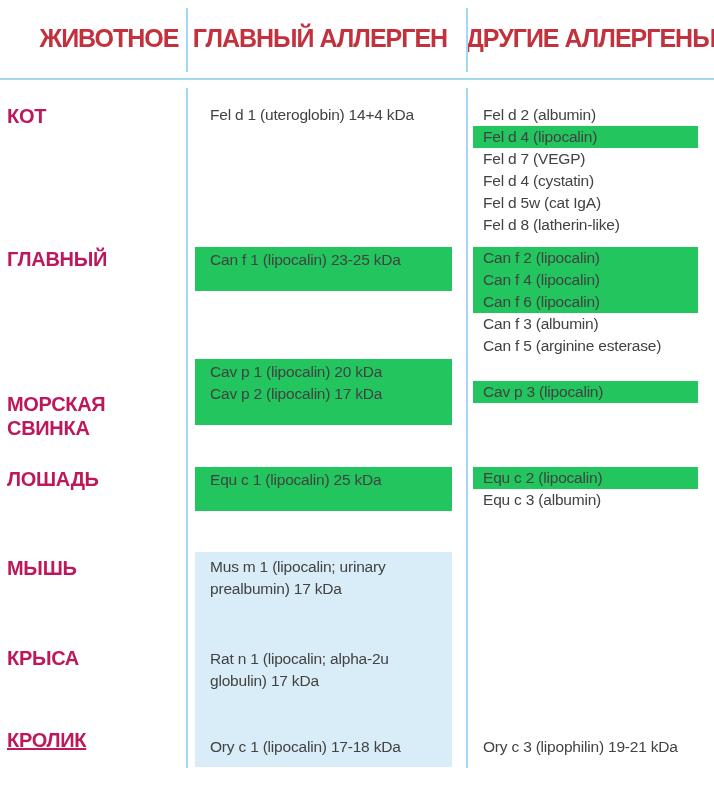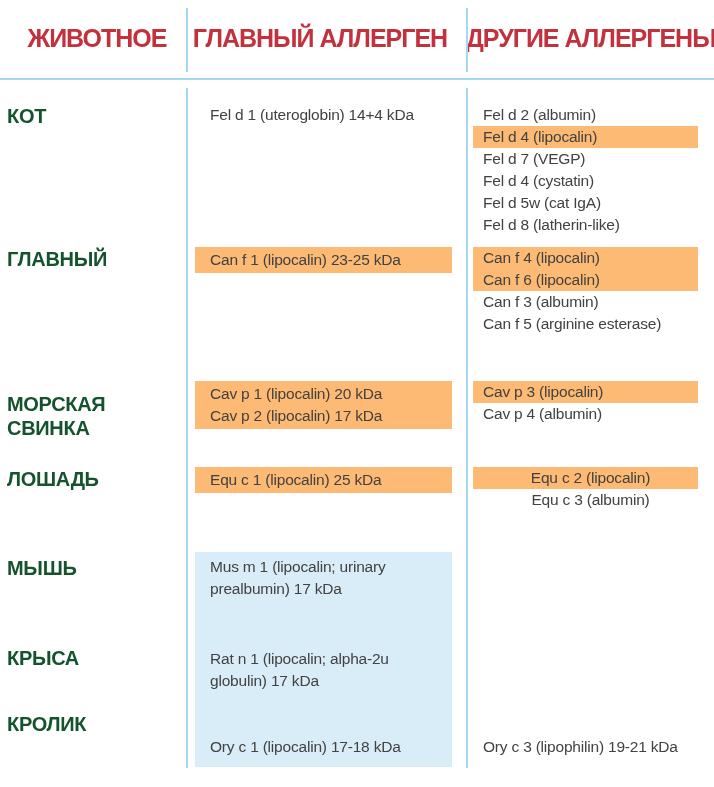--- a/index.html
+++ b/index.html
@@ -6,35 +6,35 @@
   #page {
     position:relative; width:714px; height:787px; background:#ffffff;
     font-family:"Liberation Sans", sans-serif; overflow:hidden;
   }
   .vline { position:absolute; width:2px; background:#a7d8f1; }
   .hline { position:absolute; left:0; top:78px; width:714px; height:2px; background:#a7d8f1; }
   .hdr {
     position:absolute; top:24px; font-weight:bold; font-size:25px;
     color:#c3313d; letter-spacing:-1px; text-align:center; line-height:28px; white-space:nowrap;
   }
-  .hdr1 { left:4px; width:186px; }
+  .hdr1 { left:16px; width:186px; }
   .hdr2 { left:180px; width:280px; }
   .hdr3 { left:466px; width:248px; }
   .animal {
     position:absolute; left:7px; width:160px; font-size:20px; font-weight:bold;
-    color:#14532d; line-height:24px; letter-spacing:-0.3px;
+    color:#be185d; line-height:24px; letter-spacing:-0.3px;
   }
   .mcell { position:absolute; left:186px; width:240px; }
   .ocell { position:absolute; left:466px; width:224px; }
   .ln { line-height:22px; font-size:15.5px; color:#424242; letter-spacing:-0.2px; }
   .ml { margin-left:9px; width:257px; padding-left:15px; padding-right:10px; box-sizing:border-box; }
   .ol { margin-left:7px; width:225px; padding-left:10px; box-sizing:border-box; white-space:nowrap; }
-  .hl { background:#fdba74; }
+  .hl { background:#22c55e; }
   .pt2 { padding-top:2px; }
-  .pb2 { padding-bottom:2px; }
+  .pb2 { padding-bottom:20px; }
   .bigblock { position:absolute; left:195px; top:552px; width:257px; height:215px; background:#d9edf8; }
 </style>
 </head>
 <body>
 
 <div id="page">
 
   <div class="hdr hdr1">ЖИВОТНОЕ</div>
   <div class="hdr hdr2">ГЛАВНЫЙ АЛЛЕРГЕН</div>
   <div class="hdr hdr3">ДРУГИЕ АЛЛЕРГЕНЫ</div>
@@ -58,56 +58,56 @@
     <div class="ln ol">Fel d 4 (cystatin)</div>
     <div class="ln ol">Fel d 5w (cat IgA)</div>
     <div class="ln ol">Fel d 8 (latherin-like)</div>
   </div>
 
   <div class="animal" style="top:247px;">ГЛАВНЫЙ</div>
   <div class="mcell" style="top:247px;">
     <div class="ln ml hl pt2 pb2">Can f 1 (lipocalin) 23-25 kDa</div>
   </div>
   <div class="ocell" style="top:247px;">
+    <div class="ln ol hl">Can f 2 (lipocalin)</div>
     <div class="ln ol hl">Can f 4 (lipocalin)</div>
     <div class="ln ol hl">Can f 6 (lipocalin)</div>
     <div class="ln ol">Can f 3 (albumin)</div>
     <div class="ln ol">Can f 5 (arginine esterase)</div>
   </div>
 
   <div class="animal" style="top:392px; width:120px;">МОРСКАЯ СВИНКА</div>
-  <div class="mcell" style="top:381px;">
+  <div class="mcell" style="top:359px;">
     <div class="ln ml hl pt2">Cav p 1 (lipocalin) 20 kDa</div>
     <div class="ln ml hl pb2">Cav p 2 (lipocalin) 17 kDa</div>
   </div>
   <div class="ocell" style="top:381px;">
     <div class="ln ol hl">Cav p 3 (lipocalin)</div>
-    <div class="ln ol">Cav p 4 (albumin)</div>
   </div>
 
   <div class="animal" style="top:467px;">ЛОШАДЬ</div>
   <div class="mcell" style="top:467px;">
     <div class="ln ml hl pt2 pb2">Equ c 1 (lipocalin) 25 kDa</div>
   </div>
-  <div class="ocell" style="top:467px;text-align:center;">
+  <div class="ocell" style="top:467px;">
     <div class="ln ol hl">Equ c 2 (lipocalin)</div>
     <div class="ln ol">Equ c 3 (albumin)</div>
   </div>
 
   <div class="animal" style="top:556px;">МЫШЬ</div>
   <div class="mcell" style="top:556px;">
     <div class="ln ml">Mus m 1 (lipocalin; urinary prealbumin) 17 kDa</div>
   </div>
 
   <div class="animal" style="top:646px;">КРЫСА</div>
   <div class="mcell" style="top:648px;">
     <div class="ln ml">Rat n 1 (lipocalin; alpha-2u globulin) 17 kDa</div>
   </div>
 
-  <div class="animal" style="top:712px;">КРОЛИК</div>
+  <div class="animal" style="top:728px;text-decoration:underline;">КРОЛИК</div>
   <div class="mcell" style="top:736px;">
     <div class="ln ml">Ory c 1 (lipocalin) 17-18 kDa</div>
   </div>
   <div class="ocell" style="top:736px;">
     <div class="ln ol">Ory c 3 (lipophilin) 19-21 kDa</div>
   </div>
 
 </div>
 
 </body></html>

